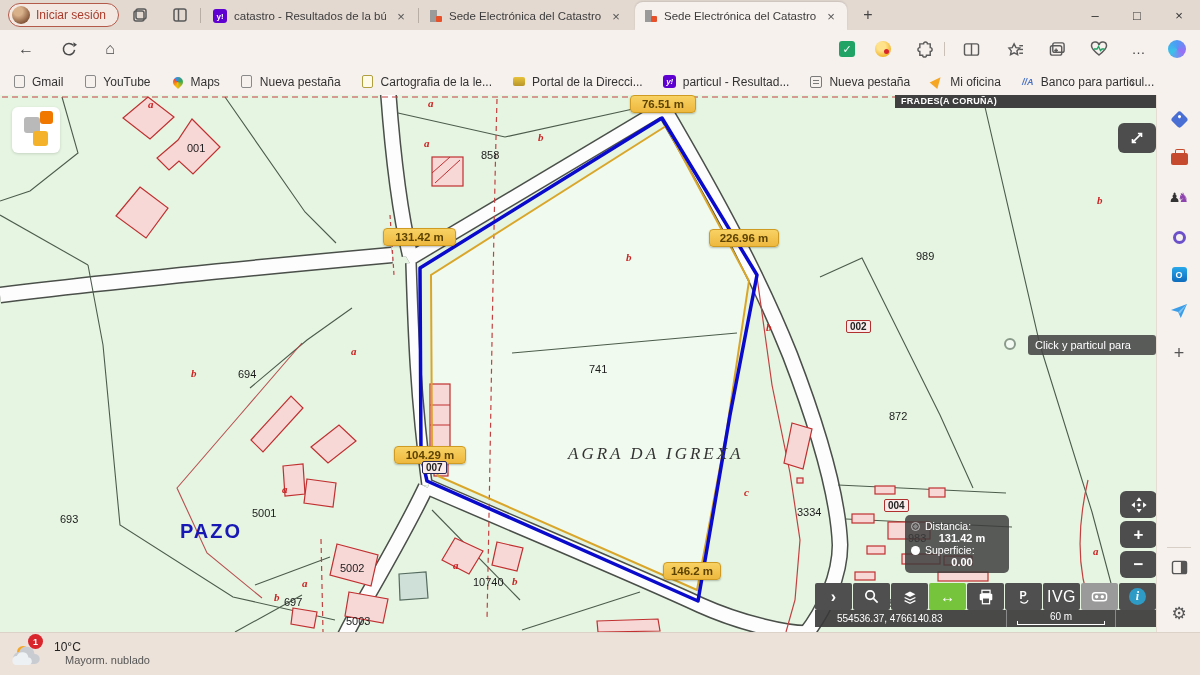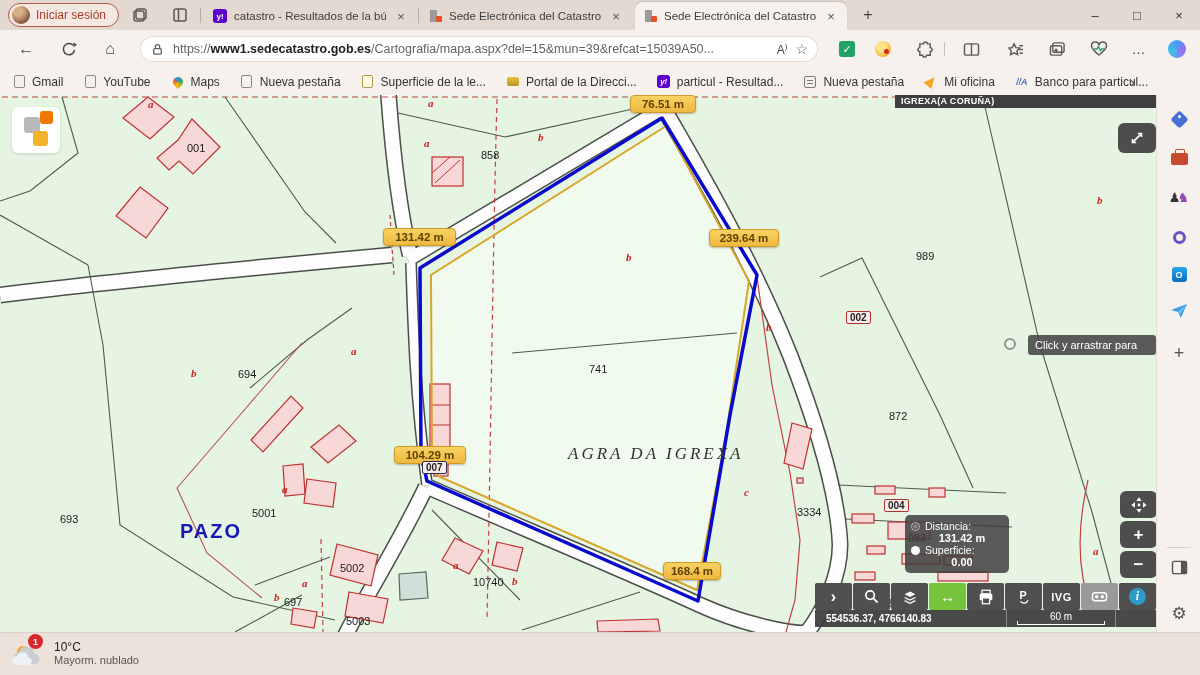--- a/index.html
+++ b/index.html
@@ -91,26 +91,26 @@
   .mp-dot{width:9px;height:9px;border-radius:50%;background:#fff;}
   .mp-val{text-align:center;font-weight:bold;font-size:11px;padding-left:10px;}
   .zoombtn{position:absolute;left:1120px;width:37px;height:27px;background:#4d4d4d;border-radius:6px;
     display:flex;align-items:center;justify-content:center;color:#fff;font-size:17px;font-weight:bold;}
   #map-toolbar{position:absolute;left:815px;top:488px;width:341px;height:27px;display:flex;gap:1px;}
   .tbtn{flex:1;background:#4f4f4f;border-radius:2px;display:flex;align-items:center;justify-content:center;color:#fff;}
   .tbtn.green{background:#76c33c;}
   .tbtn.light{background:#9a9a9a;}
   .tbtn .chev{font-size:16px;font-weight:bold;}
   .tbtn .meas{font-size:15px;font-weight:bold;}
-  .tbtn .ivg{font-size:11px;font-weight:bold;letter-spacing:.5px;}
+  .tbtn .ivg{font-size:16px;font-weight:normal;letter-spacing:.5px;}
   .infoc{width:17px;height:17px;border-radius:50%;background:#2e9bc6;color:#fff;display:flex;align-items:center;justify-content:center;
     font-family:"Liberation Serif",serif;font-style:italic;font-weight:bold;font-size:12px;}
   #map-status{position:absolute;left:815px;top:515px;width:341px;height:17px;background:rgba(55,55,55,.9);
     display:flex;color:#fff;font-size:10px;align-items:center;}
-  #map-status .coords{flex:1;padding-left:11px;font-weight:bold;}
+  #map-status .coords{flex:1;padding-left:22px;}
   #map-status .cell-sep{width:1px;height:17px;background:#8a8a8a;}
   .scalecell{width:108px;display:flex;flex-direction:column;align-items:center;justify-content:center;}
   .scalecell .txt{line-height:9px;}
   .scaleline{width:88px;height:4px;border-left:1px solid #fff;border-right:1px solid #fff;border-bottom:1px solid #fff;}
   .endcell{width:40px;height:17px;}
 
   
   #siderail{position:absolute;left:1156px;top:95px;width:44px;height:537px;background:#f6f1ed;border-left:1px solid #e5dcd4;}
   .rail-ic{position:absolute;left:0;width:44px;display:flex;align-items:center;justify-content:center;}
   .ic-tag{width:13px;height:13px;background:#4a6fd4;border-radius:3px;transform:rotate(45deg);position:relative;}
@@ -126,21 +126,21 @@
   .ic-plus{font-size:18px;color:#555;}
   .ic-gear{font-size:17px;color:#555;}
   .rail-div{position:absolute;left:10px;width:24px;height:1px;background:#d8cfc6;}
 
   
   #taskbar{position:absolute;left:0;top:632px;width:1200px;height:43px;background:#ece2d9;border-top:1px solid #dcd2c8;}
   .weather{position:absolute;left:10px;top:5px;display:flex;align-items:center;gap:8px;}
   .wbadge{position:absolute;left:18px;top:-4px;width:15px;height:15px;border-radius:50%;background:#d8262c;color:#fff;
     font-size:9px;font-weight:bold;display:flex;align-items:center;justify-content:center;z-index:2;}
   .wtxt .t1{font-size:12px;color:#222;}
-  .wtxt .t2{font-size:11px;color:#555;}
+  .wtxt .t2{font-size:11px;color:#555;margin-left:11px;}
 </style>
 </head>
 <body>
 
 <div id="window">
 
   <div id="tabbar">
     <div class="signin">
       <span class="avatar"></span>
       <span>Iniciar sesión</span>
@@ -185,29 +185,20 @@
   <div id="addrbar">
     <div class="nav-ic" style="left:14px;">←</div>
     <div class="nav-ic" style="left:56px;">
       <svg width="17" height="17" viewBox="0 0 18 18">
           <path d="M14 4.5 A6 6 0 1 0 15.5 9.5" stroke="#4a4a4a" fill="none" stroke-width="1.6"></path>
           <polygon points="14.2,1.2 14.2,6.6 18,4" fill="#4a4a4a"></polygon>
         </svg>
     </div>
     <div class="nav-ic" style="left:98px;">⌂</div>
 
-    <div id="addrfield">
-      <svg width="15" height="15" viewBox="0 0 16 16">
-          <rect x="4" y="7" width="8" height="6" rx="1" stroke="#5f6368" fill="none" stroke-width="1.4"></rect>
-          <path d="M5.7 7 V5 a2.3 2.3 0 0 1 4.6 0 V7" stroke="#5f6368" fill="none" stroke-width="1.4"></path>
-        </svg>
-      <span class="url"><span>https://</span><b>www1.sedecatastro.gob.es</b><span>/Cartografia/mapa.aspx?del=15&amp;mun=39&amp;refcat=15039A50...</span></span>
-      <span class="readaloud"><span>A</span><sup>)</sup></span>
-      <span class="fstar">☆</span>
-    </div>
 
     <div class="ext" style="left:836px;">
         <span class="ext-check">✓</span>
       </div>
     <div class="ext" style="left:872px;">
         <span class="ext-orange"></span>
       </div>
     <div class="ext" style="left:914px;">
       <svg width="17" height="17" viewBox="0 0 18 18">
           <path d="M7 3 a2 2 0 0 1 4 0 h3 v4 a2 2 0 0 1 0 4 v4 h-4 a2 2 0 0 1 -4 0 H3 v-4 a2 2 0 0 1 0 -4 V3 Z" class="gray-stroke"></path>
@@ -272,21 +263,21 @@
     <div class="bm">
         <span class="bi">
           <i class="bi-page"></i>
         </span>
         <span class="lbl">Nueva pestaña</span>
       </div>
     <div class="bm">
         <span class="bi">
           <i class="bi-dict"></i>
         </span>
-        <span class="lbl">Superficie de la le...</span>
+        <span class="lbl">Cartografia de la le...</span>
       </div>
     <div class="bm">
         <span class="bi">
           <i class="bi-portal"></i>
         </span>
         <span class="lbl">Portal de la Direcci...</span>
       </div>
     <div class="bm">
         <span class="bi">
           <i class="bi-yahoo">y!</i>
@@ -450,39 +441,39 @@
         <text class="pazo" x="180" y="443">PAZO</text>
         <text class="agra" x="568" y="364">AGRA DA IGREXA</text>
       </g>
     </svg>
 
     <div class="abs sec-logo">
       <i style="left:12px;top:10px;width:16px;height:16px;background:#b9b9b9;"></i>
       <i style="left:28px;top:4px;width:13px;height:13px;background:#f07800;"></i>
       <i style="left:21px;top:24px;width:15px;height:15px;background:#f3b229;"></i>
     </div>
-    <div class="abs frades">IGREXA(A CORUÑA)</div>
+    <div class="abs frades">FRADES(A CORUÑA)</div>
     <div class="abs fullscreen">
       <svg width="18" height="18" viewBox="0 0 20 20">
           <path d="M6 14 L14 6 M11 5 H15 V9 M9 15 H5 V11" stroke="#fff" fill="none" stroke-width="1.8"></path>
         </svg>
     </div>
 
     <div class="abs mlabel" style="left:630px;top:0;width:66px;">76.51 m</div>
     <div class="abs mlabel" style="left:383px;top:133px;width:73px;">131.42 m</div>
-    <div class="abs mlabel" style="left:709px;top:134px;width:70px;">239.64 m</div>
+    <div class="abs mlabel" style="left:709px;top:134px;width:70px;">226.96 m</div>
     <div class="abs mlabel" style="left:394px;top:351px;width:72px;">104.29 m</div>
-    <div class="abs mlabel" style="left:663px;top:467px;width:58px;">168.4 m</div>
-
-    <div class="abs boxlabel" style="left:846px;top:216px;">002</div>
+    <div class="abs mlabel" style="left:663px;top:467px;width:58px;">146.2 m</div>
+
+    <div class="abs boxlabel" style="left:846px;top:225px;">002</div>
     <div class="abs boxlabel" style="left:884px;top:404px;">004</div>
     <div class="abs boxlabel b007" style="left:422px;top:366px;">007</div>
 
     <div class="abs drag-circle"></div>
-    <div class="abs drag-tip">Click y arrastrar para</div>
+    <div class="abs drag-tip">Click y particul para</div>
 
     <div class="abs measure-panel">
       <div class="mp-row">
           <span class="mp-radio"></span>
           <span>Distancia:</span>
         </div>
       <div class="mp-val">131.42 m</div>
       <div class="mp-row">
           <span class="mp-dot"></span>
           <span>Superficie:</span>

